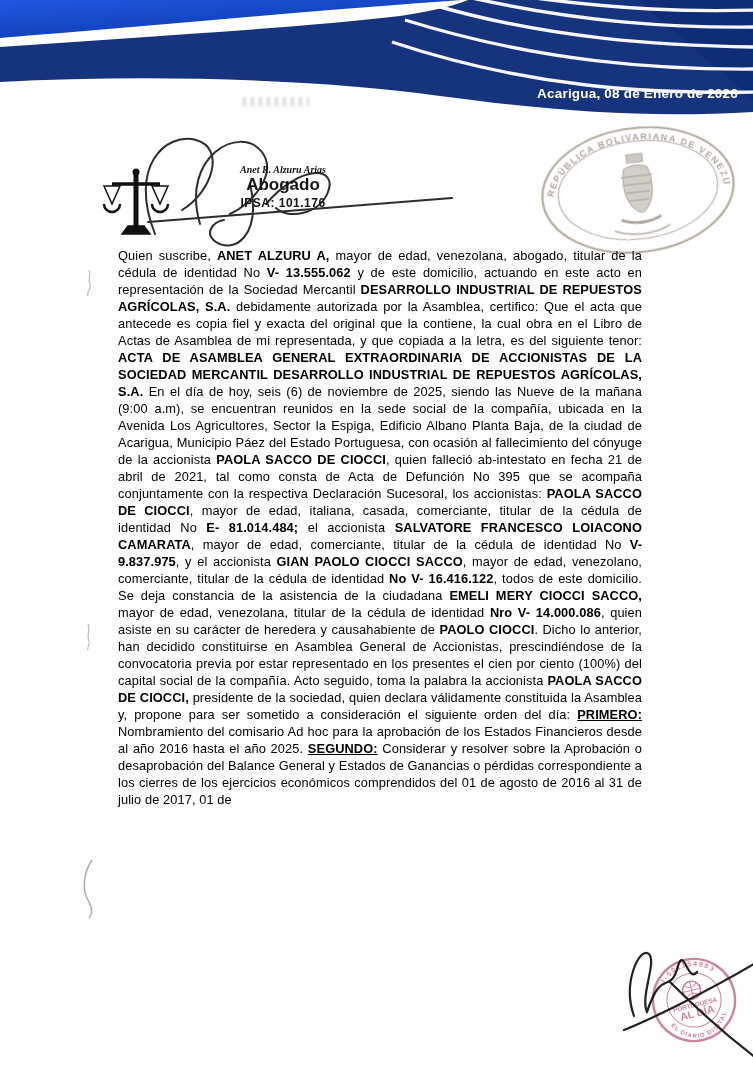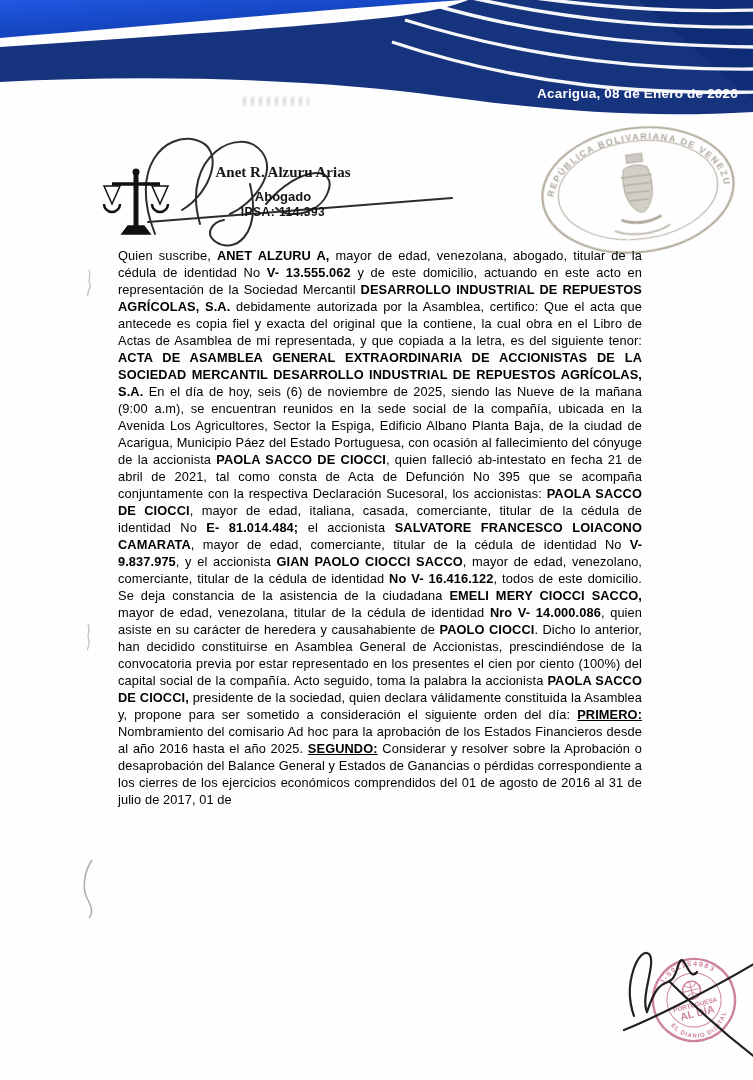--- a/index.html
+++ b/index.html
@@ -20,22 +20,22 @@
     filter:blur(1px);
   }
   .margin-mark{position:absolute;opacity:.55;}
   
   .attorney-block{position:absolute;left:100px;top:126px;width:380px;height:130px;}
   .attorney-sig-svg{position:absolute;left:0;top:0;}
   .attorney-text{
     position:absolute;left:98px;top:38px;width:170px;text-align:center;
     color:#151515;font-family:"Liberation Serif",serif;
   }
-  .attorney-name{font-weight:700;font-size:15px;white-space:nowrap;}
-  .attorney-title{font-weight:700;font-size:13px;font-family:"Liberation Sans",sans-serif;margin-top:8px;}
+  .attorney-name{font-style:italic;font-weight:700;font-size:10px;white-space:nowrap;}
+  .attorney-title{font-weight:700;font-size:17px;font-family:"Liberation Sans",sans-serif;margin-top:0;}
   .attorney-ipsa{font-weight:700;font-size:12px;font-family:"Liberation Sans",sans-serif;margin-top:1px;letter-spacing:.5px;}
   
   .notary-seal{position:absolute;left:526px;top:124px;width:224px;height:132px;
     opacity:.62;filter:blur(.6px);transform:rotate(-7deg);}
   
   .doc-body{
     position:absolute;left:118px;top:247px;width:524px;
     font-size:12.8px;line-height:17px;text-align:justify;color:#000000;
     letter-spacing:.1px;
   }
@@ -103,21 +103,21 @@
         <path d="M 4,60 L 20,60 L 12,78 Z" stroke-width="1.5" fill="none"></path>
         <path d="M 4,78 A 8,8 0 0 0 20,78" stroke-width="2.5" fill="none"></path>
         <path d="M 52,60 L 68,60 L 60,78 Z" stroke-width="1.5" fill="none"></path>
         <path d="M 52,78 A 8,8 0 0 0 68,78" stroke-width="2.5" fill="none"></path>
         <path d="M 22,108 L 50,108 L 44,100 L 28,100 Z" stroke-width="1.5"></path>
       </g>
     </svg>
     <div class="attorney-text">
       <div class="attorney-name">Anet R. Alzuru Arias</div>
       <div class="attorney-title">Abogado</div>
-      <div class="attorney-ipsa">IPSA: 114.393</div>
+      <div class="attorney-ipsa">IPSA: 101.176</div>
     </div>
   </div>
 
   <svg class="notary-seal" viewBox="0 0 224 132">
     <defs>
       <path id="sealArc" d="M 26,72 A 86,56 0 0 1 198,72" fill="none"></path>
     </defs>
     <ellipse cx="112" cy="66" rx="96" ry="62" fill="none" stroke="#877b66" stroke-width="2.2"></ellipse>
     <ellipse cx="112" cy="66" rx="80" ry="49" fill="none" stroke="#877b66" stroke-width="1.1"></ellipse>
     <text font-size="9" font-weight="700" fill="#7d7260" letter-spacing="1.5">

